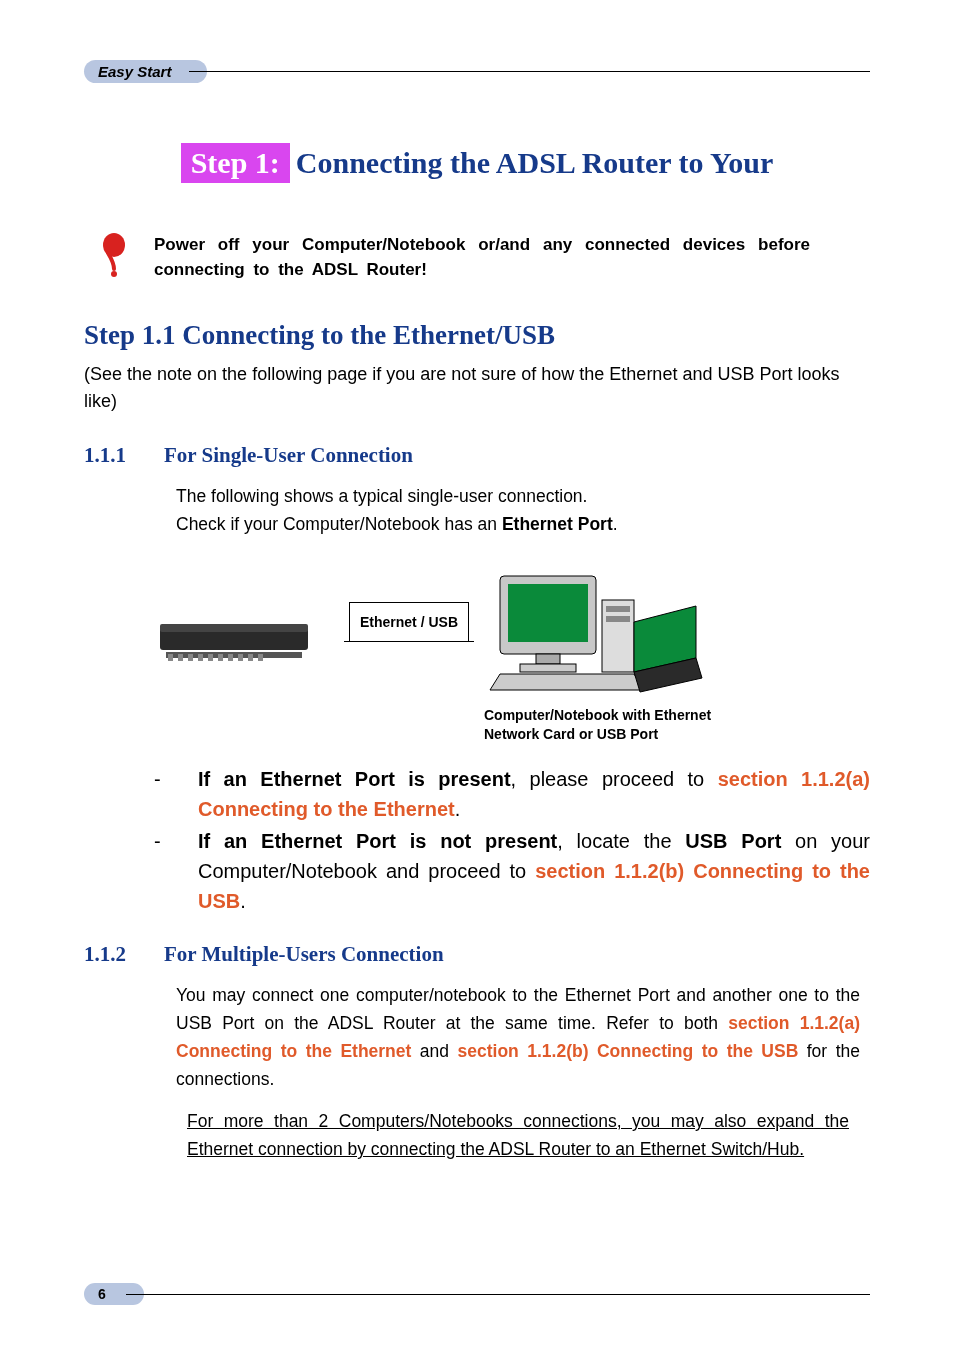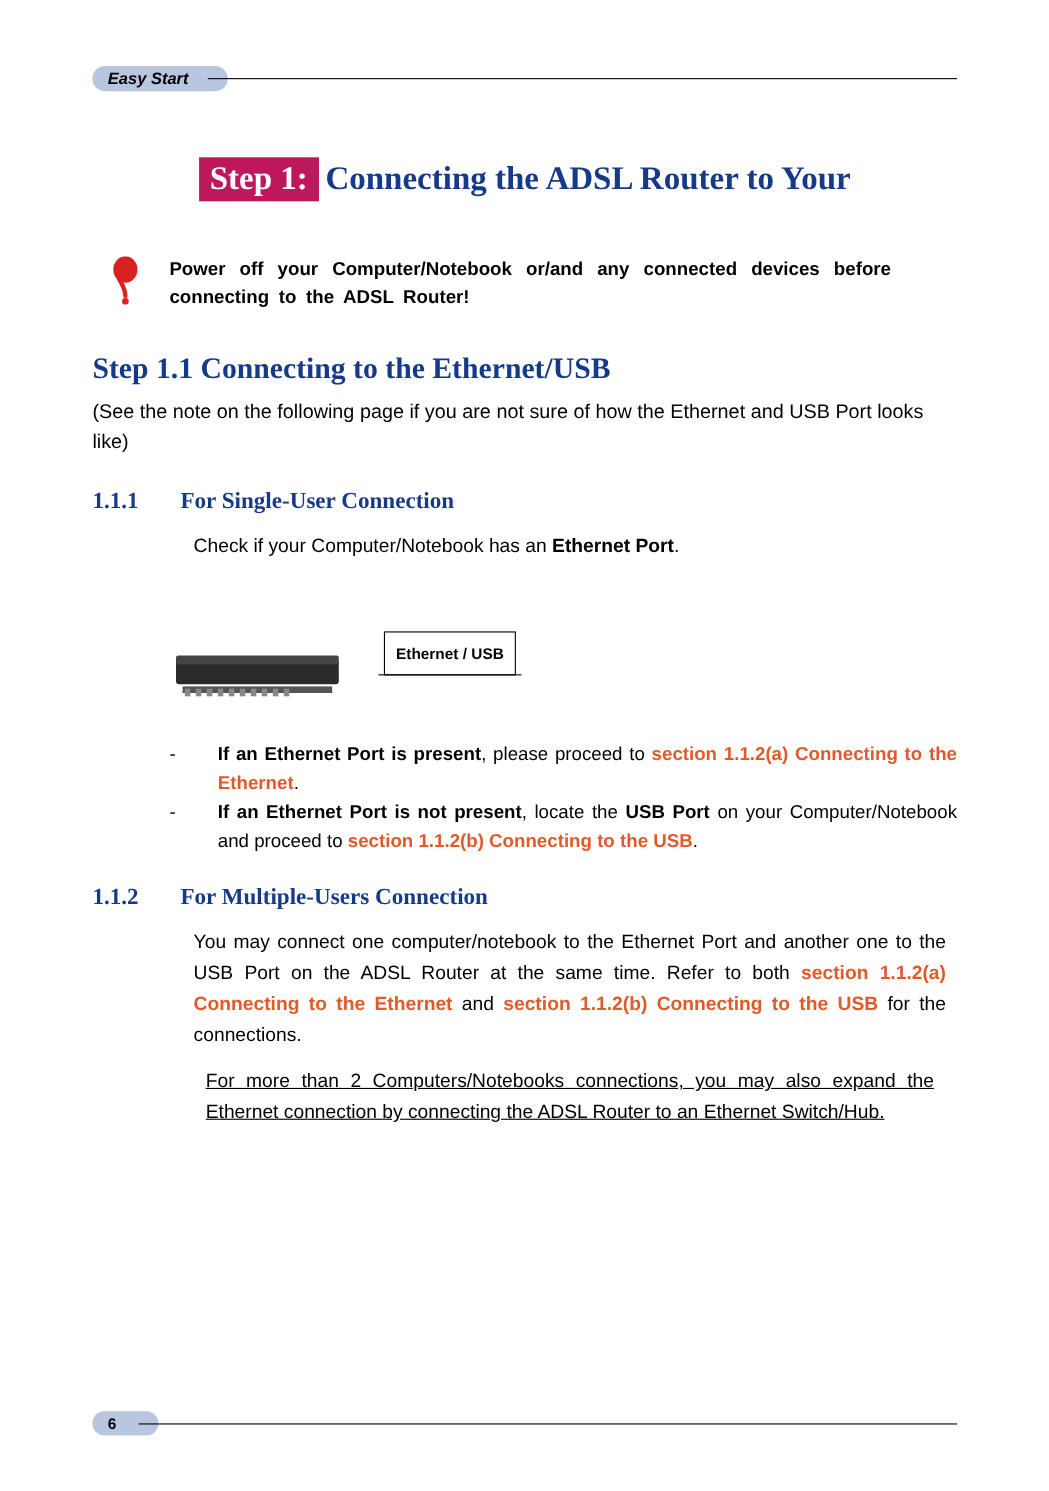--- a/index.html
+++ b/index.html
@@ -37,21 +37,21 @@
     background: #000;
     margin-left: -18px;
   }
   .step-title {
     text-align: center;
     margin: 0 0 50px 0;
     font-family: Georgia, 'Times New Roman', serif;
   }
   .step-badge {
     display: inline-block;
-    background: #be185d;
+    background: #d946ef;
     color: #fff;
     font-weight: bold;
     font-size: 30px;
     padding: 3px 10px;
     margin-right: 6px;
     font-family: Georgia, 'Times New Roman', serif;
   }
   .step-title-text {
     color: #163a8a;
     font-weight: bold;
@@ -123,21 +123,21 @@
   }
   .pc-area { flex: 0 0 260px; text-align: left; margin-left: 10px; }
   .pc-caption {
     font-size: 14px;
     font-weight: bold;
     line-height: 1.35;
     margin-top: 6px;
   }
   .bullet-list {
     margin: 14px 0 26px 92px;
-    font-size: 17px;
+    font-size: 20px;
     line-height: 1.5;
     text-align: justify;
   }
   .bullet-list .dash {
     display: inline-block;
     width: 22px;
   }
   .bullet-item { padding-left: 22px; text-indent: -22px; margin-bottom: 2px; }
   .link-text { color: #e05a2a; font-weight: bold; }
   .footer-bar {
@@ -188,20 +188,21 @@
   </div>
 
 
   <h2 class="section-title">Step 1.1   Connecting to the Ethernet/USB</h2>
   <p class="body-text" style="margin-top:6px;">(See the note on the following page if you are not sure of how the Ethernet and USB Port looks like)</p>
 
   <h3 class="subsection-title">
     <span class="subsection-num">1.1.1</span><span>For Single-User Connection</span>
   </h3>
   <div class="indent">
+    <div>The following shows a typical single-user connection.</div>
     <div>
       <span>Check if your Computer/Notebook has an </span><b>Ethernet Port</b><span>.</span>
     </div>
   </div>
 
   <div class="diagram-area">
     <div class="router-img">
       <svg width="160" height="110" viewBox="0 0 160 110">
         <rect x="6" y="62" width="148" height="22" rx="3" fill="#2a2a2a"></rect>
         <rect x="6" y="58" width="148" height="8" rx="2" fill="#444"></rect>
@@ -217,20 +218,39 @@
             <rect x="84" y="88" width="5" height="7"></rect>
             <rect x="94" y="88" width="5" height="7"></rect>
             <rect x="104" y="88" width="5" height="7"></rect>
           </g>
       </svg>
     </div>
     <div style="flex:0 0 130px; text-align:center; margin-top:36px;">
       <span class="cable-label-box">Ethernet / USB</span>
       <div style="border-bottom:1.5px solid #000; margin-top:-1px;"></div>
     </div>
+    <div class="pc-area">
+      <svg width="220" height="130" viewBox="0 0 220 130">
+
+        <rect x="16" y="10" width="96" height="78" rx="4" fill="#c8c8c8" stroke="#000"></rect>
+        <rect x="24" y="18" width="80" height="58" fill="#0a8a3a"></rect>
+        <rect x="52" y="88" width="24" height="10" fill="#aaa" stroke="#000"></rect>
+        <rect x="36" y="98" width="56" height="8" fill="#ccc" stroke="#000"></rect>
+
+        <rect x="118" y="34" width="32" height="72" fill="#ddd" stroke="#000"></rect>
+        <rect x="122" y="40" width="24" height="6" fill="#888"></rect>
+        <rect x="122" y="50" width="24" height="6" fill="#888"></rect>
+
+        <polygon points="16,108 150,108 160,124 6,124" fill="#ccc" stroke="#000"></polygon>
+
+        <polygon points="150,56 212,40 212,92 150,106" fill="#0a8a3a" stroke="#000"></polygon>
+        <polygon points="150,106 212,92 218,112 156,126" fill="#2a2a2a" stroke="#000"></polygon>
+      </svg>
+      <div class="pc-caption">Computer/Notebook with Ethernet Network Card or USB Port</div>
+    </div>
   </div>
 
   <div class="bullet-list">
     <div class="bullet-item">
       <span class="dash">-</span><b>If an Ethernet Port is present</b><span>, please proceed to </span><span class="link-text">section 1.1.2(a) Connecting to the Ethernet</span><span>.</span>
     </div>
     <div class="bullet-item">
       <span class="dash">-</span><b>If an Ethernet Port is not present</b><span>, locate the </span><b>USB Port</b><span> on your Computer/Notebook and proceed to </span><span class="link-text">section 1.1.2(b) Connecting to the USB</span><span>.</span>
     </div>
   </div>

